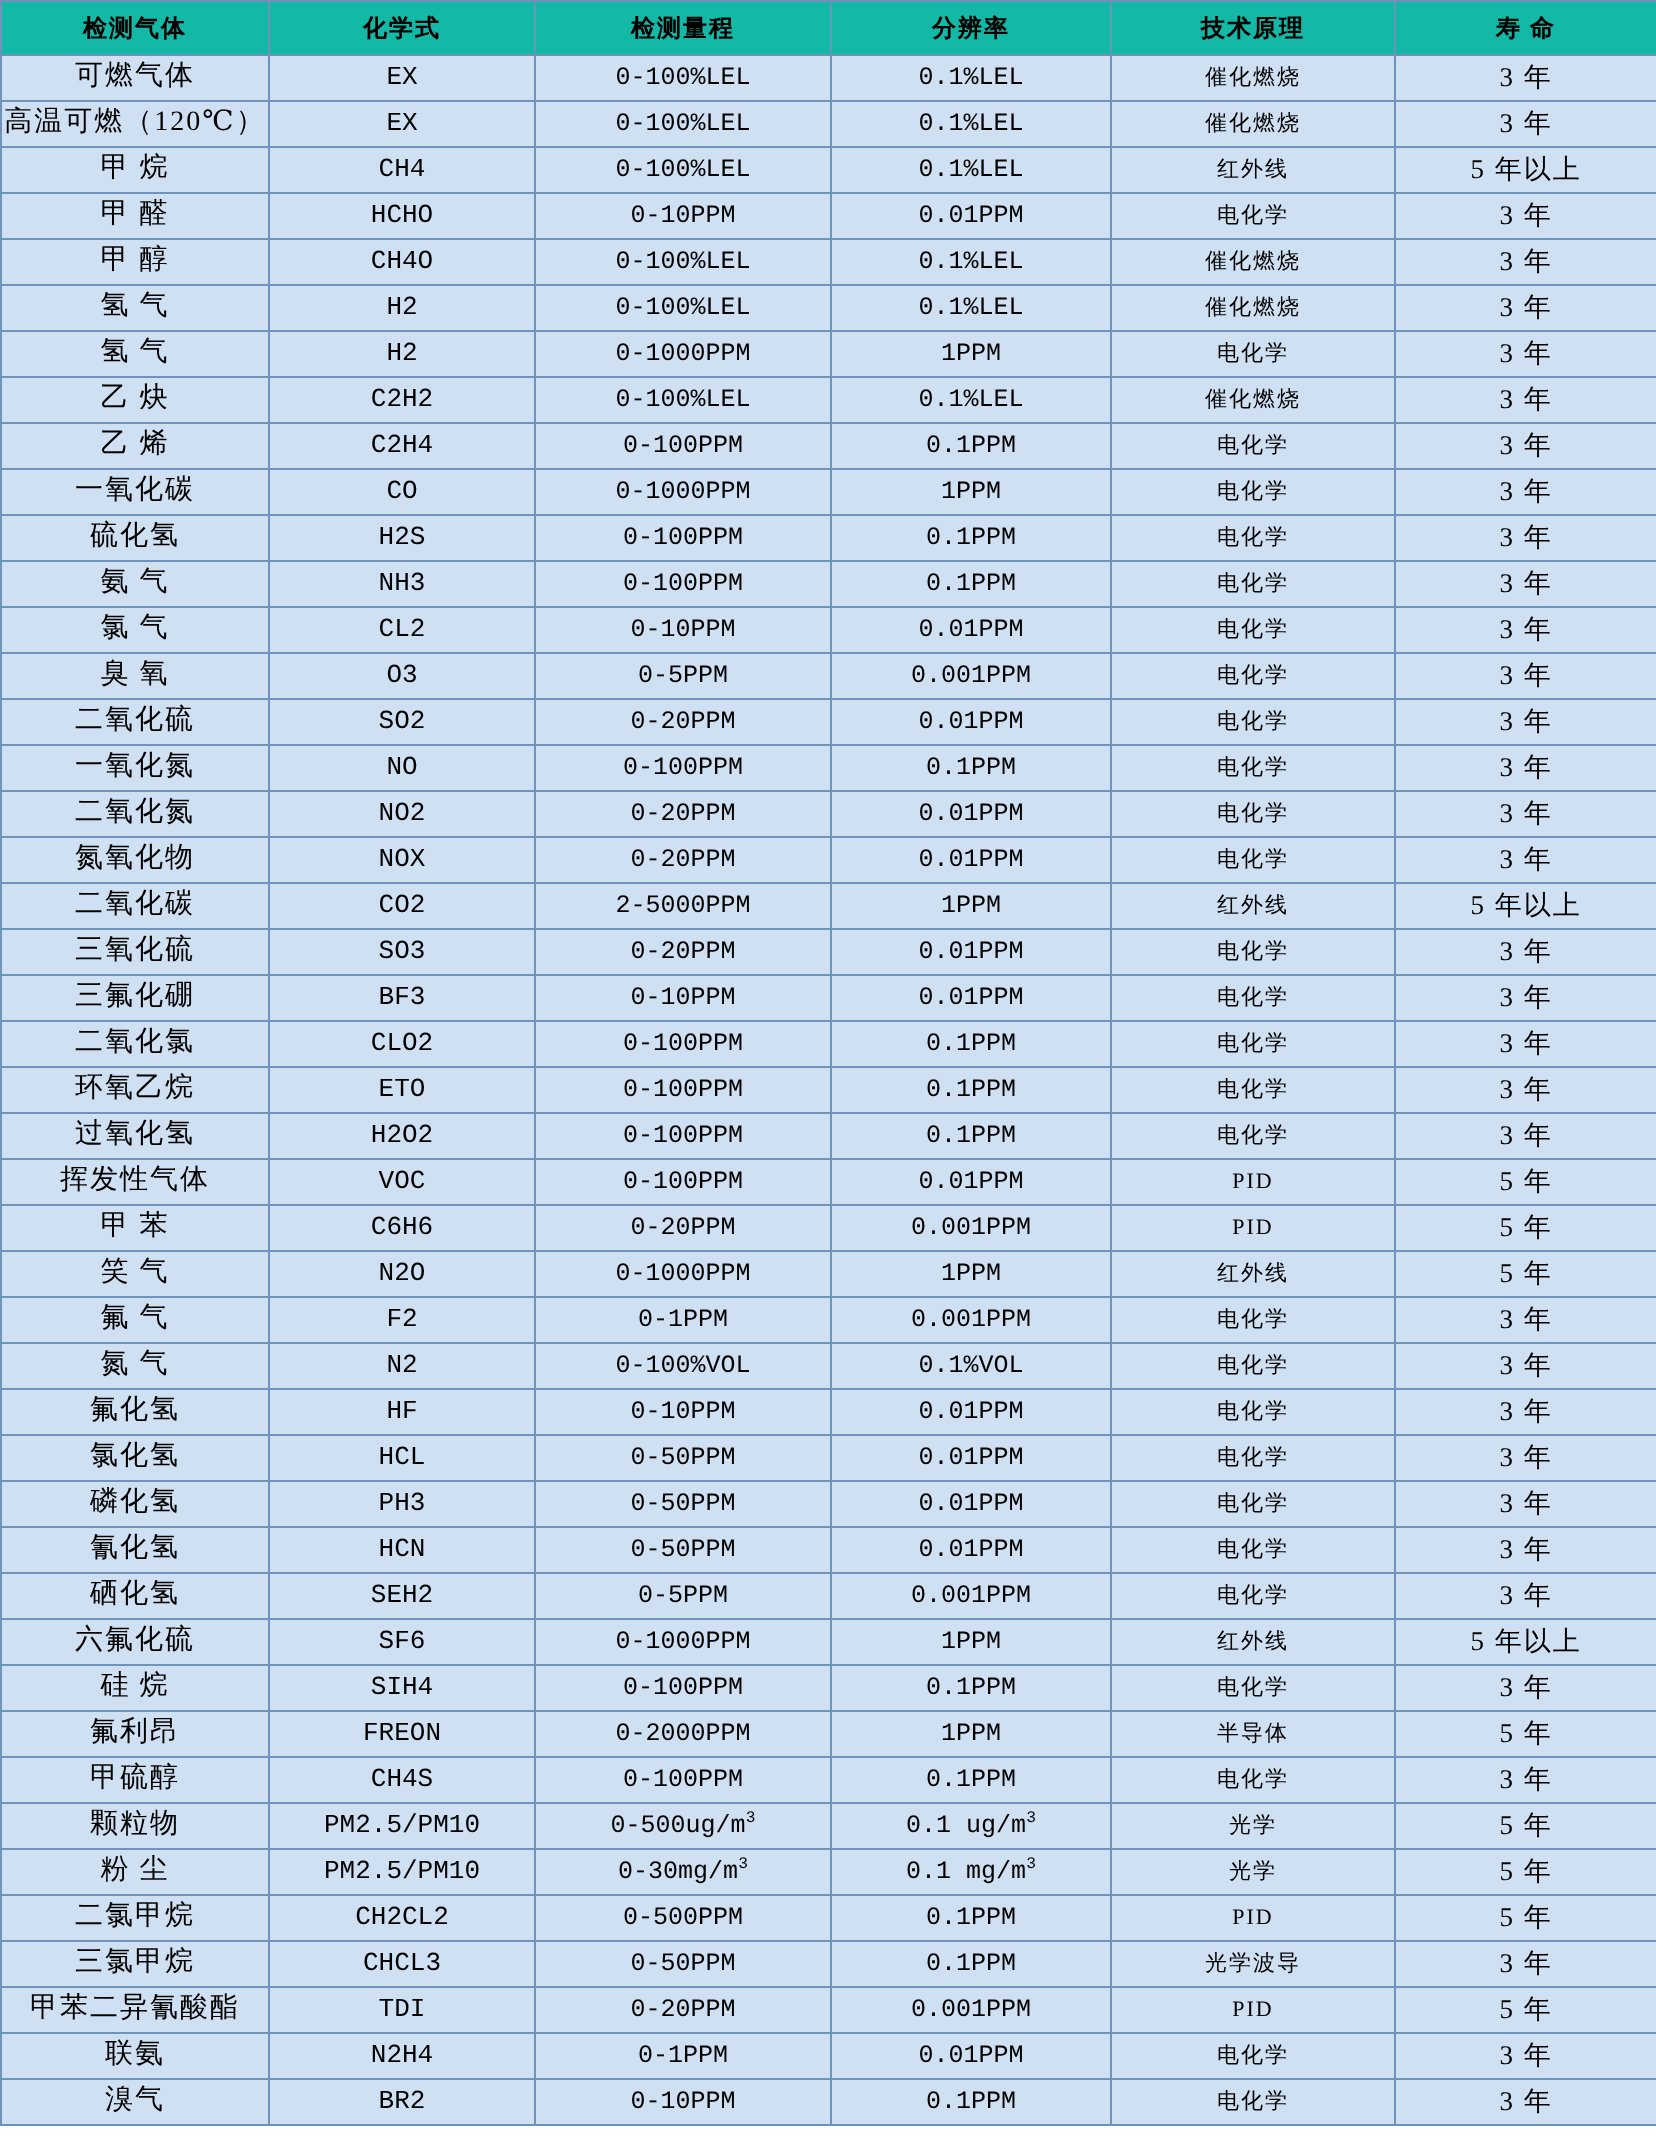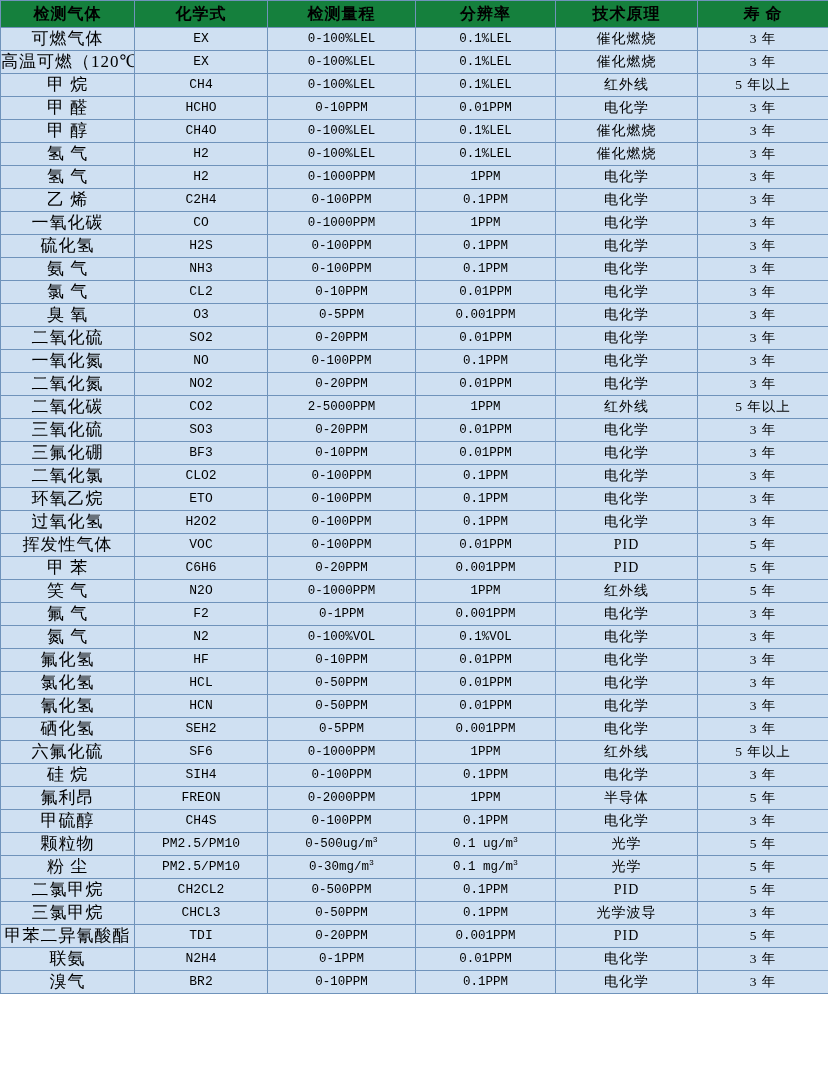--- a/index.html
+++ b/index.html
@@ -33,40 +33,40 @@
     padding: 0;
     height: 22px;
     line-height: 20px;
     background: #cfe0f2;
     overflow: hidden;
     white-space: nowrap;
   }
   #gas-table thead th {
     height: 26px;
     line-height: 24px;
-    font-size: 16px;
+    font-size: 12px;
     font-weight: bold;
     letter-spacing: 1px;
-    background: #15803d;
+    background: #14b8a6;
   }
   #gas-table td.name {
-    font-size: 17px;
+    font-size: 14px;
     letter-spacing: 1px;
   }
   #gas-table td.formula {
     font-family: "Liberation Mono", "DejaVu Sans Mono", monospace;
     font-size: 13px;
   }
   #gas-table td.range,
   #gas-table td.resolution {
     font-family: "Liberation Mono", "DejaVu Sans Mono", monospace;
     font-size: 12.5px;
   }
   #gas-table td.principle {
-    font-size: 14px;
+    font-size: 11px;
     letter-spacing: 1px;
   }
   #gas-table td.life {
     font-size: 13.5px;
     letter-spacing: 1px;
   }
   sup {
     font-size: 0.65em;
     vertical-align: super;
     line-height: 0;
@@ -145,20 +145,28 @@
       </tr>
       <tr>
         <td class="name">氢 气</td>
         <td class="formula">H2</td>
         <td class="range">0-1000PPM</td>
         <td class="resolution">1PPM</td>
         <td class="principle">电化学</td>
         <td class="life">3 年</td>
       </tr>
       <tr>
+        <td class="name">乙 炔</td>
+        <td class="formula">C2H2</td>
+        <td class="range">0-100%LEL</td>
+        <td class="resolution">0.1%LEL</td>
+        <td class="principle">催化燃烧</td>
+        <td class="life">3 年</td>
+      </tr>
+      <tr>
         <td class="name">乙 烯</td>
         <td class="formula">C2H4</td>
         <td class="range">0-100PPM</td>
         <td class="resolution">0.1PPM</td>
         <td class="principle">电化学</td>
         <td class="life">3 年</td>
       </tr>
       <tr>
         <td class="name">一氧化碳</td>
         <td class="formula">CO</td>
@@ -217,20 +225,28 @@
       </tr>
       <tr>
         <td class="name">二氧化氮</td>
         <td class="formula">NO2</td>
         <td class="range">0-20PPM</td>
         <td class="resolution">0.01PPM</td>
         <td class="principle">电化学</td>
         <td class="life">3 年</td>
       </tr>
       <tr>
+        <td class="name">氮氧化物</td>
+        <td class="formula">NOX</td>
+        <td class="range">0-20PPM</td>
+        <td class="resolution">0.01PPM</td>
+        <td class="principle">电化学</td>
+        <td class="life">3 年</td>
+      </tr>
+      <tr>
         <td class="name">二氧化碳</td>
         <td class="formula">CO2</td>
         <td class="range">2-5000PPM</td>
         <td class="resolution">1PPM</td>
         <td class="principle">红外线</td>
         <td class="life">5 年以上</td>
       </tr>
       <tr>
         <td class="name">三氧化硫</td>
         <td class="formula">SO3</td>
@@ -315,20 +331,28 @@
         <td class="name">氟化氢</td>
         <td class="formula">HF</td>
         <td class="range">0-10PPM</td>
         <td class="resolution">0.01PPM</td>
         <td class="principle">电化学</td>
         <td class="life">3 年</td>
       </tr>
       <tr>
         <td class="name">氯化氢</td>
         <td class="formula">HCL</td>
+        <td class="range">0-50PPM</td>
+        <td class="resolution">0.01PPM</td>
+        <td class="principle">电化学</td>
+        <td class="life">3 年</td>
+      </tr>
+      <tr>
+        <td class="name">磷化氢</td>
+        <td class="formula">PH3</td>
         <td class="range">0-50PPM</td>
         <td class="resolution">0.01PPM</td>
         <td class="principle">电化学</td>
         <td class="life">3 年</td>
       </tr>
       <tr>
         <td class="name">氰化氢</td>
         <td class="formula">HCN</td>
         <td class="range">0-50PPM</td>
         <td class="resolution">0.01PPM</td>

